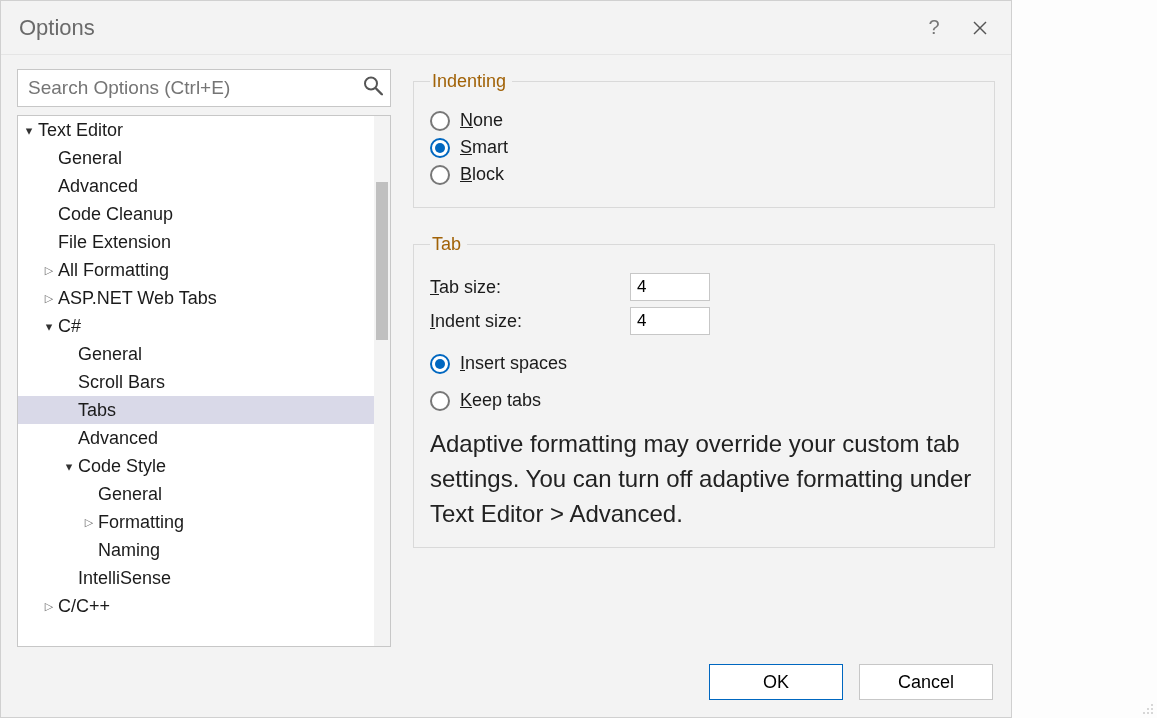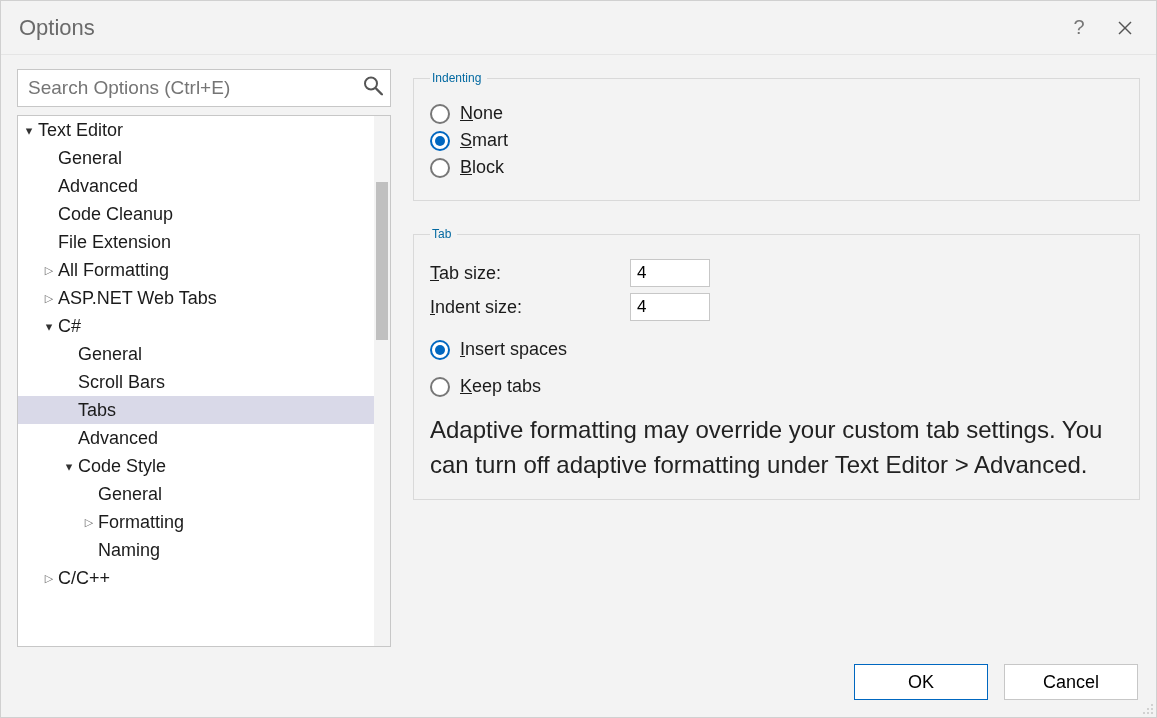--- a/index.html
+++ b/index.html
@@ -8,21 +8,21 @@
     font-family: "Segoe UI", Arial, sans-serif;
     font-size: 18px;
     color: #1b1b1b;
     background: #fdfdfd;
     width: 1157px;
     height: 718px;
     overflow: hidden;
     position: relative;
   }
   .dialog {
-    width: 1157px;
+    width: 1012px;
     height: 718px;
     background: #f3f3f3;
     border: 1px solid #d0d0d0;
     display: flex;
     flex-direction: column;
   }
   .titlebar {
     height: 54px;
     display: flex;
     align-items: center;
@@ -133,22 +133,22 @@
     padding-top: 2px;
   }
   fieldset.group {
     border: 1px solid #d9d9d9;
     margin: 0 0 26px 0;
     padding: 12px 16px 16px 16px;
     font-size: 18px;
   }
   fieldset.group legend {
     padding: 0 6px 0 2px;
-    color: #0369a1;
-    font-size: 12px;
+    color: #a16207;
+    font-size: 18px;
   }
   .radio-row, .input-row {
     display: flex;
     align-items: center;
     margin: 6px 0;
   }
   .radio {
     width: 20px; height: 20px;
     border-radius: 50%;
     border: 2px solid #777;
@@ -299,20 +299,24 @@
               <span class="node-label">General</span>
             </div>
             <div class="node indent-3">
               <span class="arrow" style="font-size: 11px; color: rgb(102, 102, 102);">▷</span>
               <span class="node-label">Formatting</span>
             </div>
             <div class="node indent-3">
               <span class="arrow blank"></span>
               <span class="node-label">Naming</span>
             </div>
+            <div class="node indent-2">
+              <span class="arrow blank"></span>
+              <span class="node-label">IntelliSense</span>
+            </div>
             <div class="node indent-1">
               <span class="arrow" style="font-size: 11px; color: rgb(102, 102, 102);">▷</span>
               <span class="node-label">C/C++</span>
             </div>
           </div>
         <div class="fake-scroll">
           <div class="fake-thumb"></div>
         </div>
       </div>
     </div>

